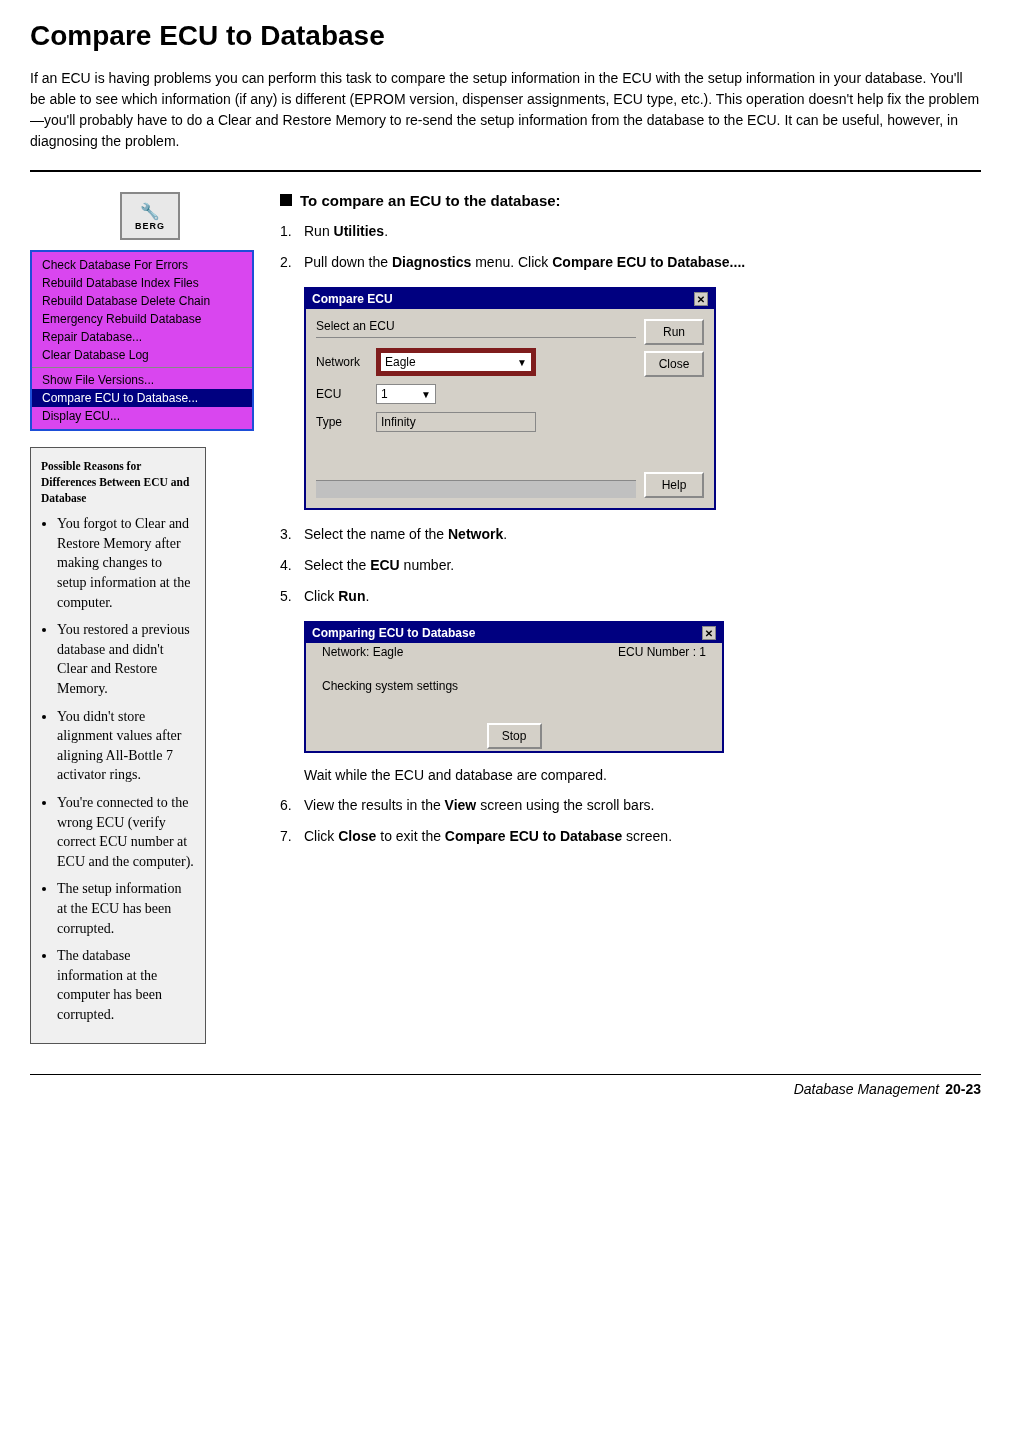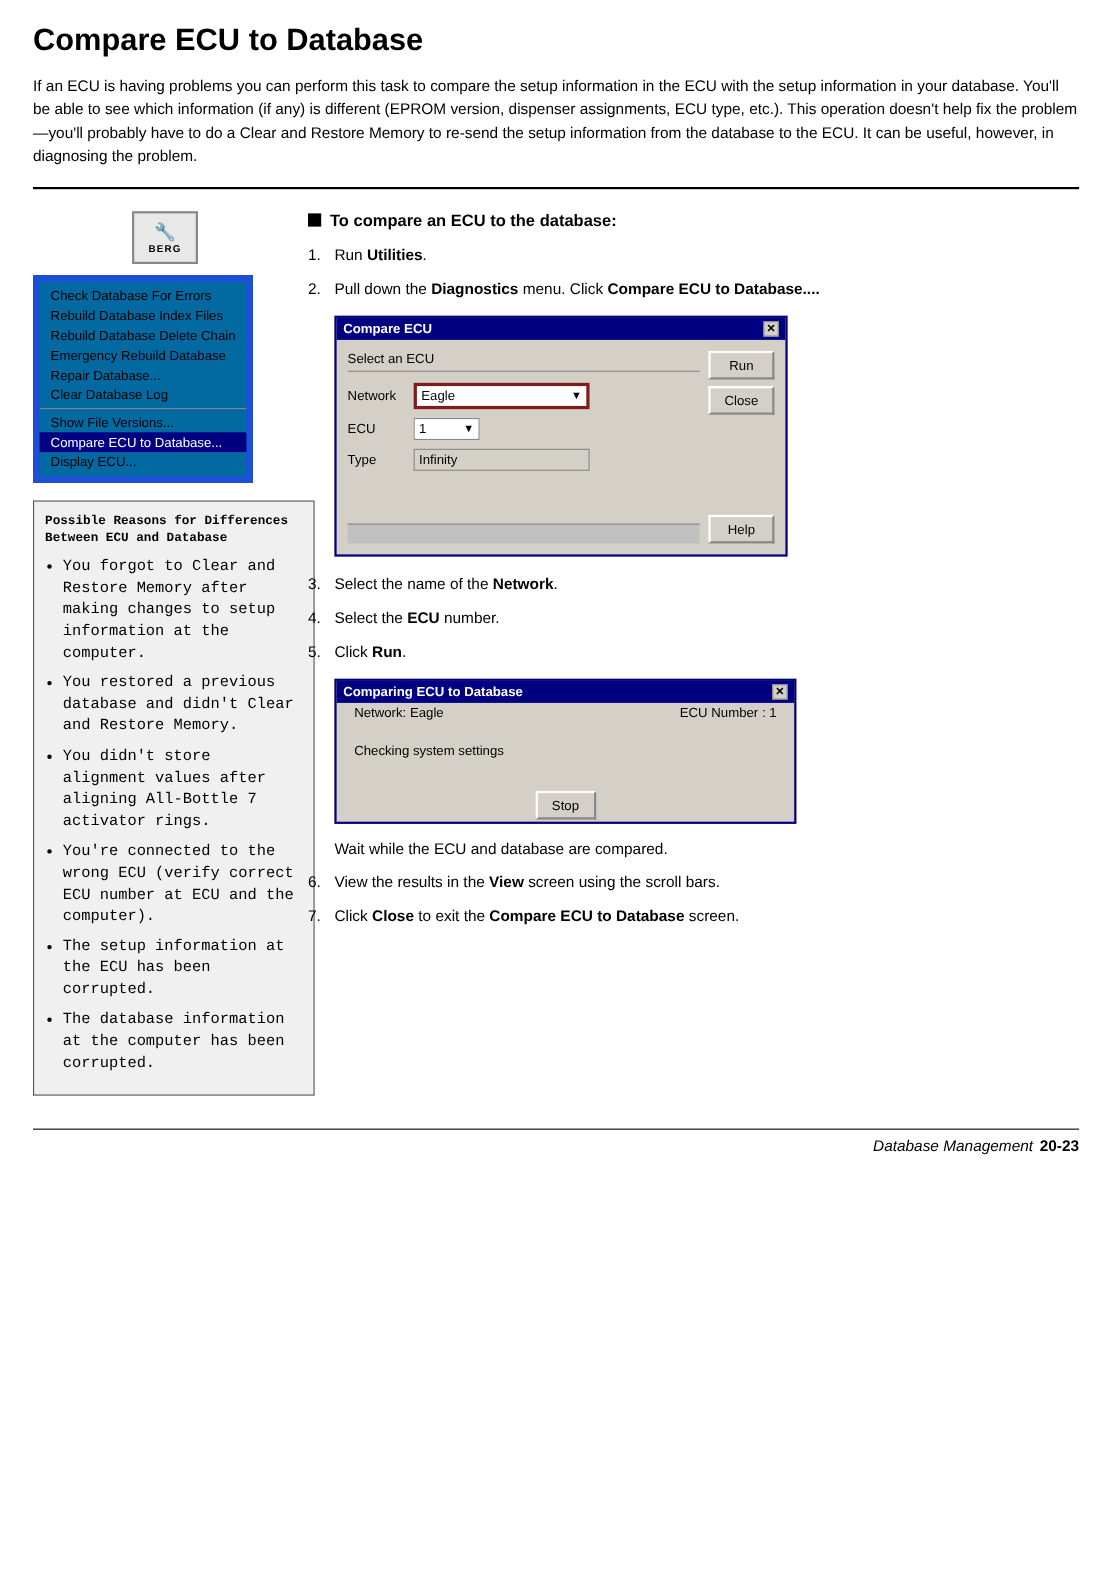--- a/index.html
+++ b/index.html
@@ -64,26 +64,26 @@
     .berg-logo-text {
       font-size: 9px;
       font-weight: bold;
       letter-spacing: 1px;
     }
     .berg-logo-icon {
       font-size: 16px;
     }
     
     .menu-screenshot {
-      border: 6px solid #1d4ed8;
-      background: #0369a1;
+      border: 2px solid #1d4ed8;
+      background: #d946ef;
       padding: 4px 0;
       margin-bottom: 16px;
       font-size: 12px;
-      width: 200px;
+      width: 224px;
     }
     .menu-item {
       padding: 2px 10px;
       color: #000;
       cursor: pointer;
       white-space: nowrap;
       font-size: 12px;
     }
     .menu-item.selected {
       background: #000080;
@@ -91,23 +91,23 @@
     }
     .menu-separator {
       border-top: 1px solid #888;
       margin: 3px 0;
     }
     
     .sidebar-box {
       border: 1px solid #555;
       background: #f0f0f0;
       padding: 10px;
-      width: 256px;
+      width: 176px;
       font-size: 11.5px;
-      font-family: Liberation Mono, monospace;
+      font-family: Liberation Serif, serif;
       line-height: 1.4;
     }
     .sidebar-box-title {
       font-weight: bold;
       margin-bottom: 8px;
       font-size: 11.5px;
     }
     .sidebar-box ul {
       list-style: disc;
       padding-left: 16px;
@@ -214,21 +214,21 @@
       align-items: center;
       margin-bottom: 8px;
       font-size: 12px;
     }
     .dialog-label {
       width: 60px;
       font-size: 12px;
     }
     .dialog-select {
       background: #fff;
-      border: 3px solid #7f1d1d;
+      border: 5px solid #7f1d1d;
       padding: 2px 4px;
       font-size: 12px;
       display: flex;
       align-items: center;
       justify-content: space-between;
       width: 160px;
     }
     .dialog-select-arrow {
       font-size: 10px;
     }

